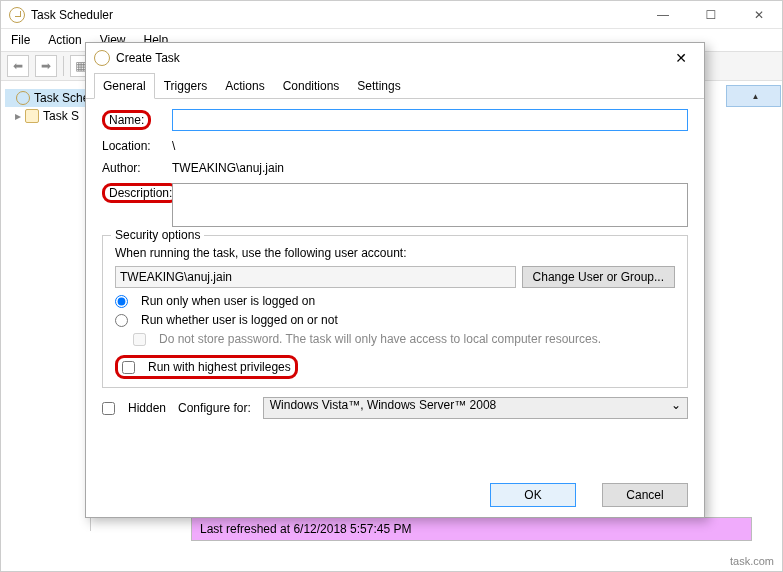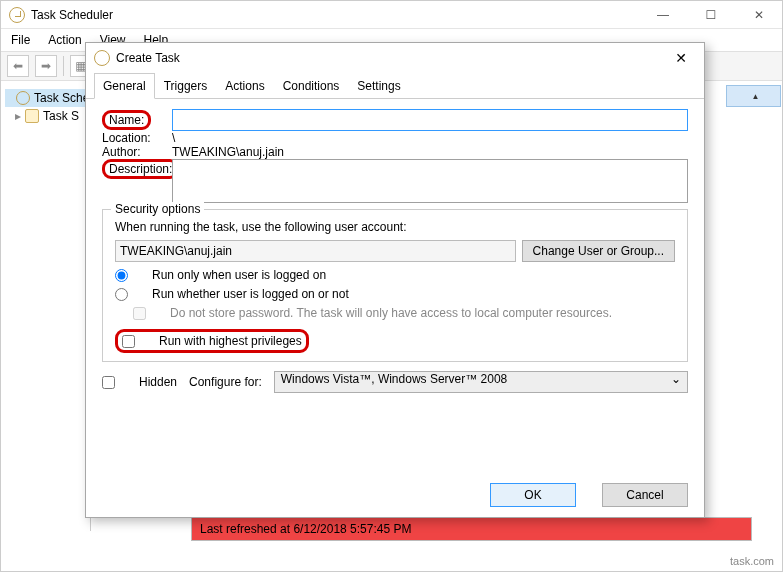--- a/index.html
+++ b/index.html
@@ -20,48 +20,48 @@
 
 .tree-panel { position: absolute; top: 84px; left: 0; width: 90px; bottom: 40px; border-right: 1px solid #ccc; padding: 4px; overflow: hidden; }
 .tree-item { display: flex; align-items: center; gap: 4px; padding: 2px 2px; white-space: nowrap; }
 .tree-item.sel { background: #cde6f7; padding-left: 11px; }
 .tree-icon { width: 14px; height: 14px; border: 1px solid #c0a050; border-radius: 50%; flex-shrink: 0; }
 .tree-icon.lib { border-radius: 2px; background: #fff2cc; border-color: #d0b060; }
 
 .right-header { position: absolute; top: 84px; right: 1px; width: 55px; height: 22px; background: #d6e8f9; border: 1px solid #9cc3e6; display: flex; align-items: center; justify-content: center; }
 .right-header::after { content: "▲"; font-size: 8px; color: #333; margin-left: 4px; }
 
-.status-region { position: absolute; left: 190px; top: 516px; right: 30px; height: 24px; border: 1px solid #bbb; display: flex; align-items: center; padding: 0 8px; background: #ef4444; }
+.status-region { position: absolute; left: 190px; top: 516px; right: 30px; height: 24px; border: 1px solid #bbb; display: flex; align-items: center; padding: 0 8px; background: #f0abfc; }
 
 .watermark { position: absolute; bottom: 4px; right: 8px; color: #888; font-size: 11px; }
 
 
 .dialog { position: absolute; left: 85px; top: 42px; width: 620px; height: 476px; background: #fff; border: 1px solid #a7a7a7; box-shadow: 4px 4px 10px rgba(0,0,0,0.25); display: flex; flex-direction: column; }
 .dlg-title { height: 30px; display: flex; align-items: center; padding: 0 8px; }
 .dlg-title .icon { width: 16px; height: 16px; border: 1px solid #c0a050; border-radius: 50%; margin-right: 6px; }
 .dlg-title span.t { flex: 1; }
 .dlg-title .close { width: 30px; text-align: center; font-size: 14px; }
 
 .tabs { display: flex; padding: 0 8px; border-bottom: 1px solid #ccc; }
 .tab { padding: 5px 8px; border: 1px solid transparent; margin-bottom: -1px; }
 .tab.active { border: 1px solid #ccc; border-bottom: 1px solid #fff; background: #fff; }
 
 .tab-body { flex: 1; padding: 10px 16px 6px 16px; }
-.form-row { display: flex; align-items: center; }
+.form-row { display: flex; align-items: center; margin-bottom: 8px; }
 .form-row .lbl { width: 70px; }
 .hl { border: 3px solid #d40000; border-radius: 9px; padding: 0 4px; display: inline-block; }
 .name-input { flex: 1; height: 22px; border: 1px solid #3399ff; padding: 0 4px; }
 .desc-area { flex: 1; height: 44px; border: 1px solid #a0a0a0; resize: none; }
 
 .fieldset { border: 1px solid #ccc; padding: 10px 12px 8px 12px; margin-top: 6px; position: relative; }
 .fieldset .legend { position: absolute; top: -8px; left: 8px; background: #fff; padding: 0 4px; }
 .acct-row { display: flex; gap: 6px; margin: 6px 0; }
 .acct-input { flex: 1; height: 22px; border: 1px solid #bbb; background: #f5f5f5; padding: 0 4px; }
 .btn { height: 22px; padding: 0 10px; border: 1px solid #adadad; background: #e1e1e1; }
-.radio-row, .check-row { display: flex; align-items: center; gap: 24px; margin: 5px 0; }
+.radio-row, .check-row { display: flex; align-items: center; gap: 13px; margin: 5px 0; }
 .disabled { color: #888; }
 
 .cfg-row { display: flex; align-items: center; gap: 12px; margin-top: 8px; }
 .select { flex: 1; height: 22px; border: 1px solid #adadad; background: #eee; padding: 0 6px; display: flex; align-items: flex-start; justify-content: space-between; }
 
 .dlg-buttons { display: flex; justify-content: flex-end; gap: 26px; padding: 10px 16px; }
 .dlg-btn { width: 86px; height: 24px; border: 1px solid #adadad; background: #e1e1e1; }
 .dlg-btn.default { border: 1px solid #3399ff; background: #e5f1fb; }
 
 input[type=radio], input[type=checkbox] { margin: 0; }

